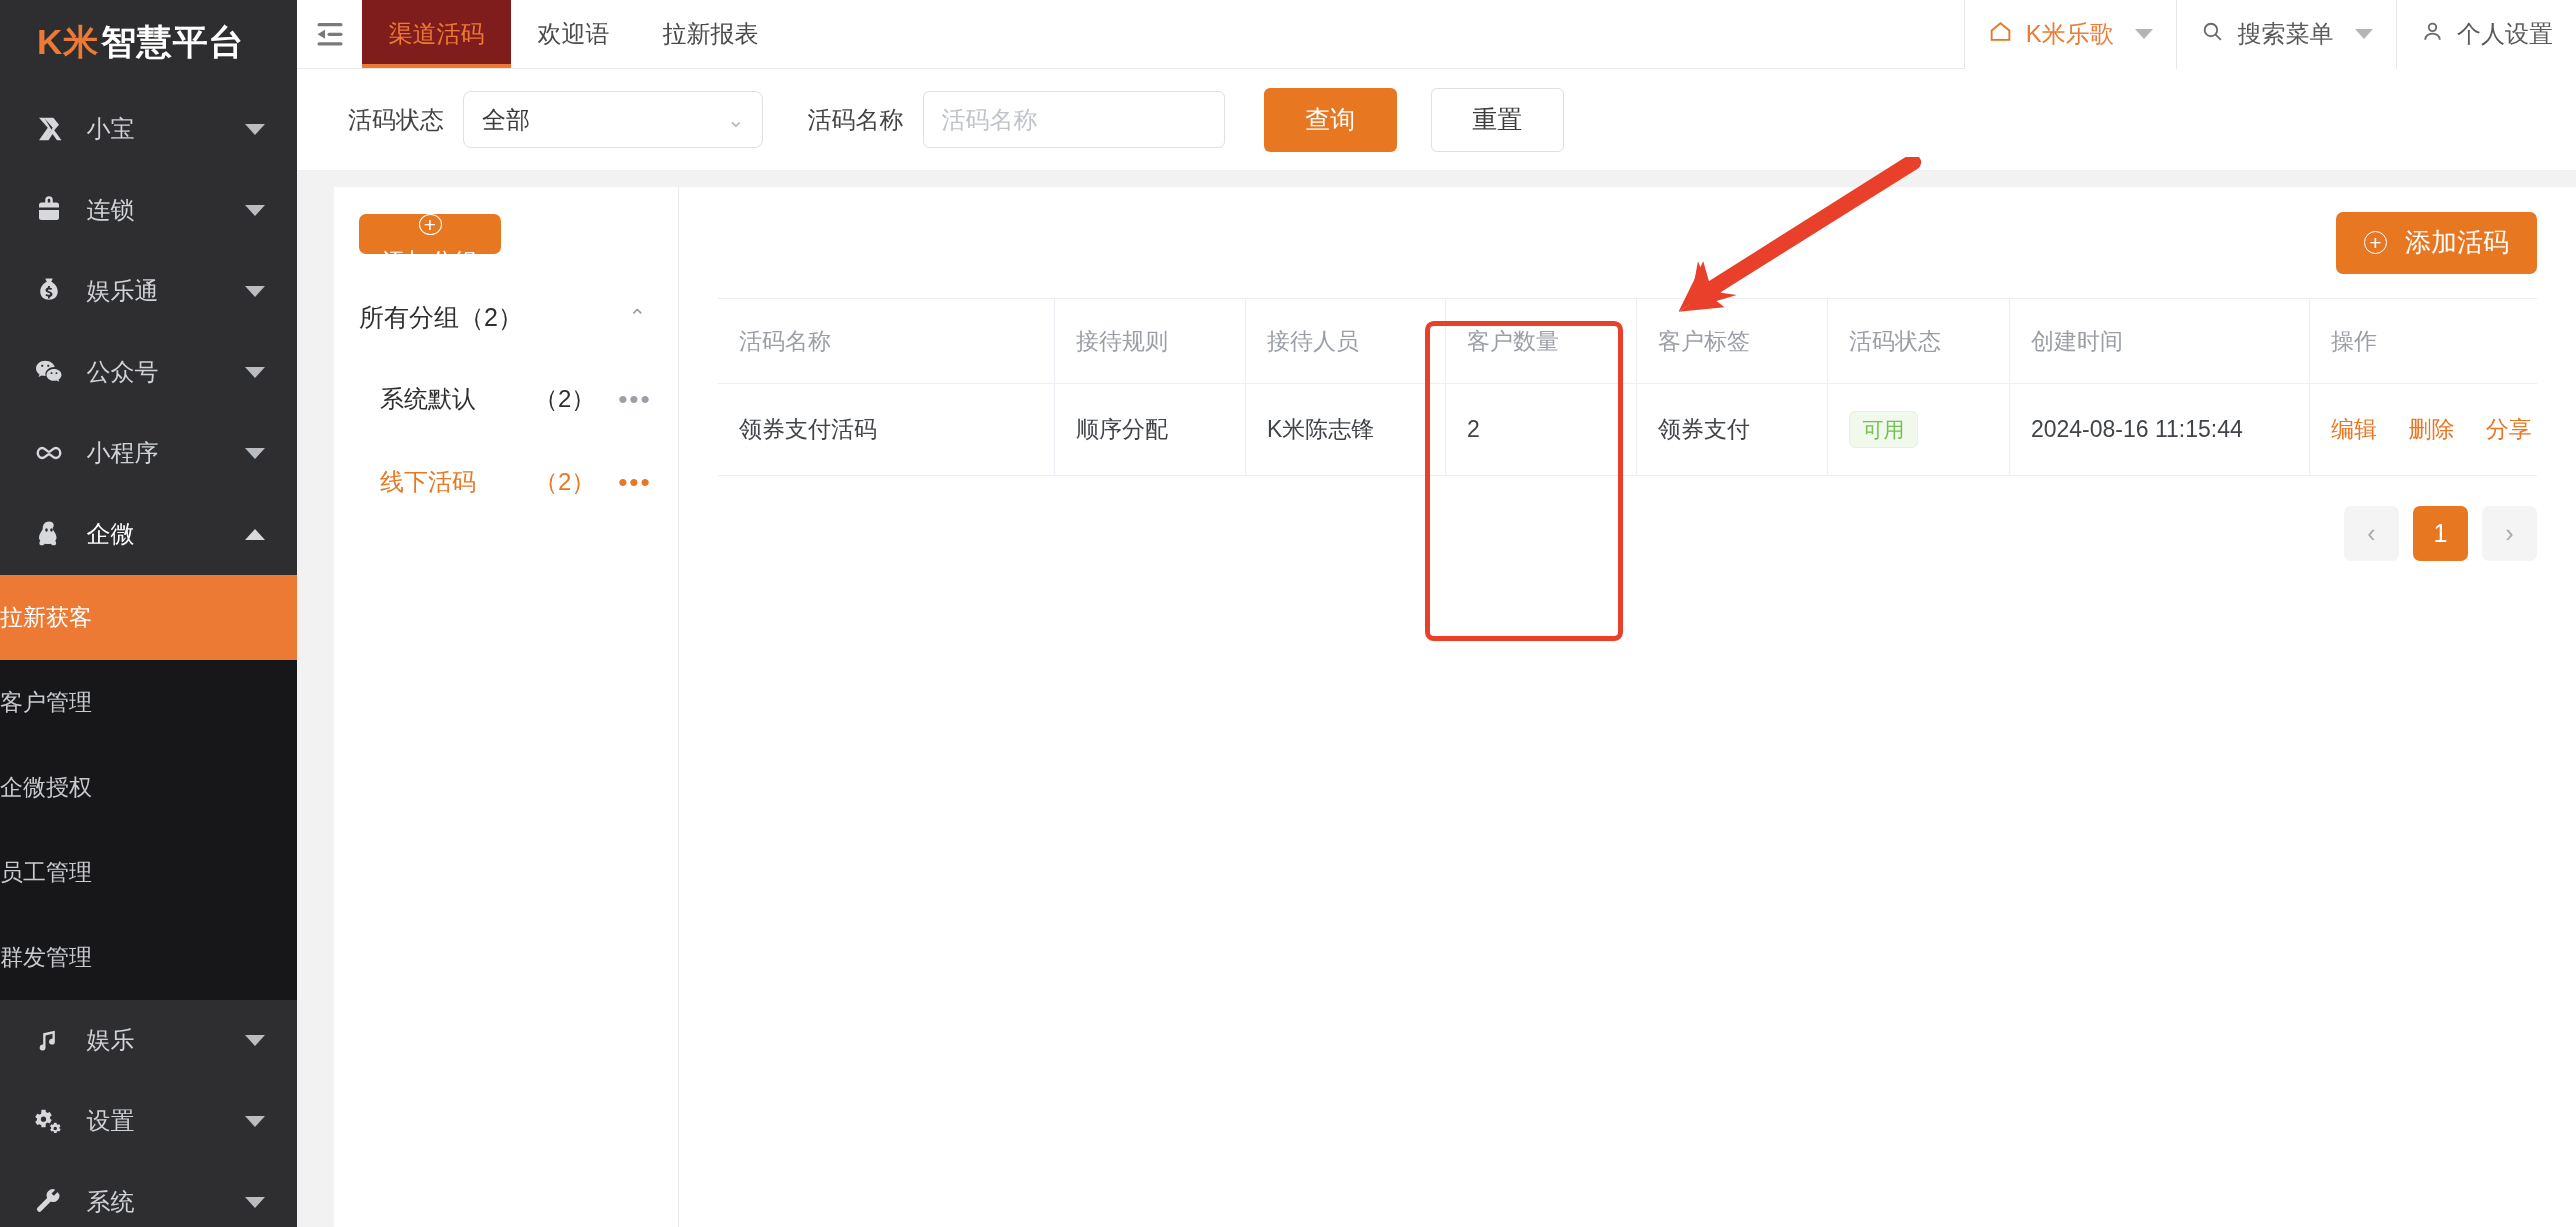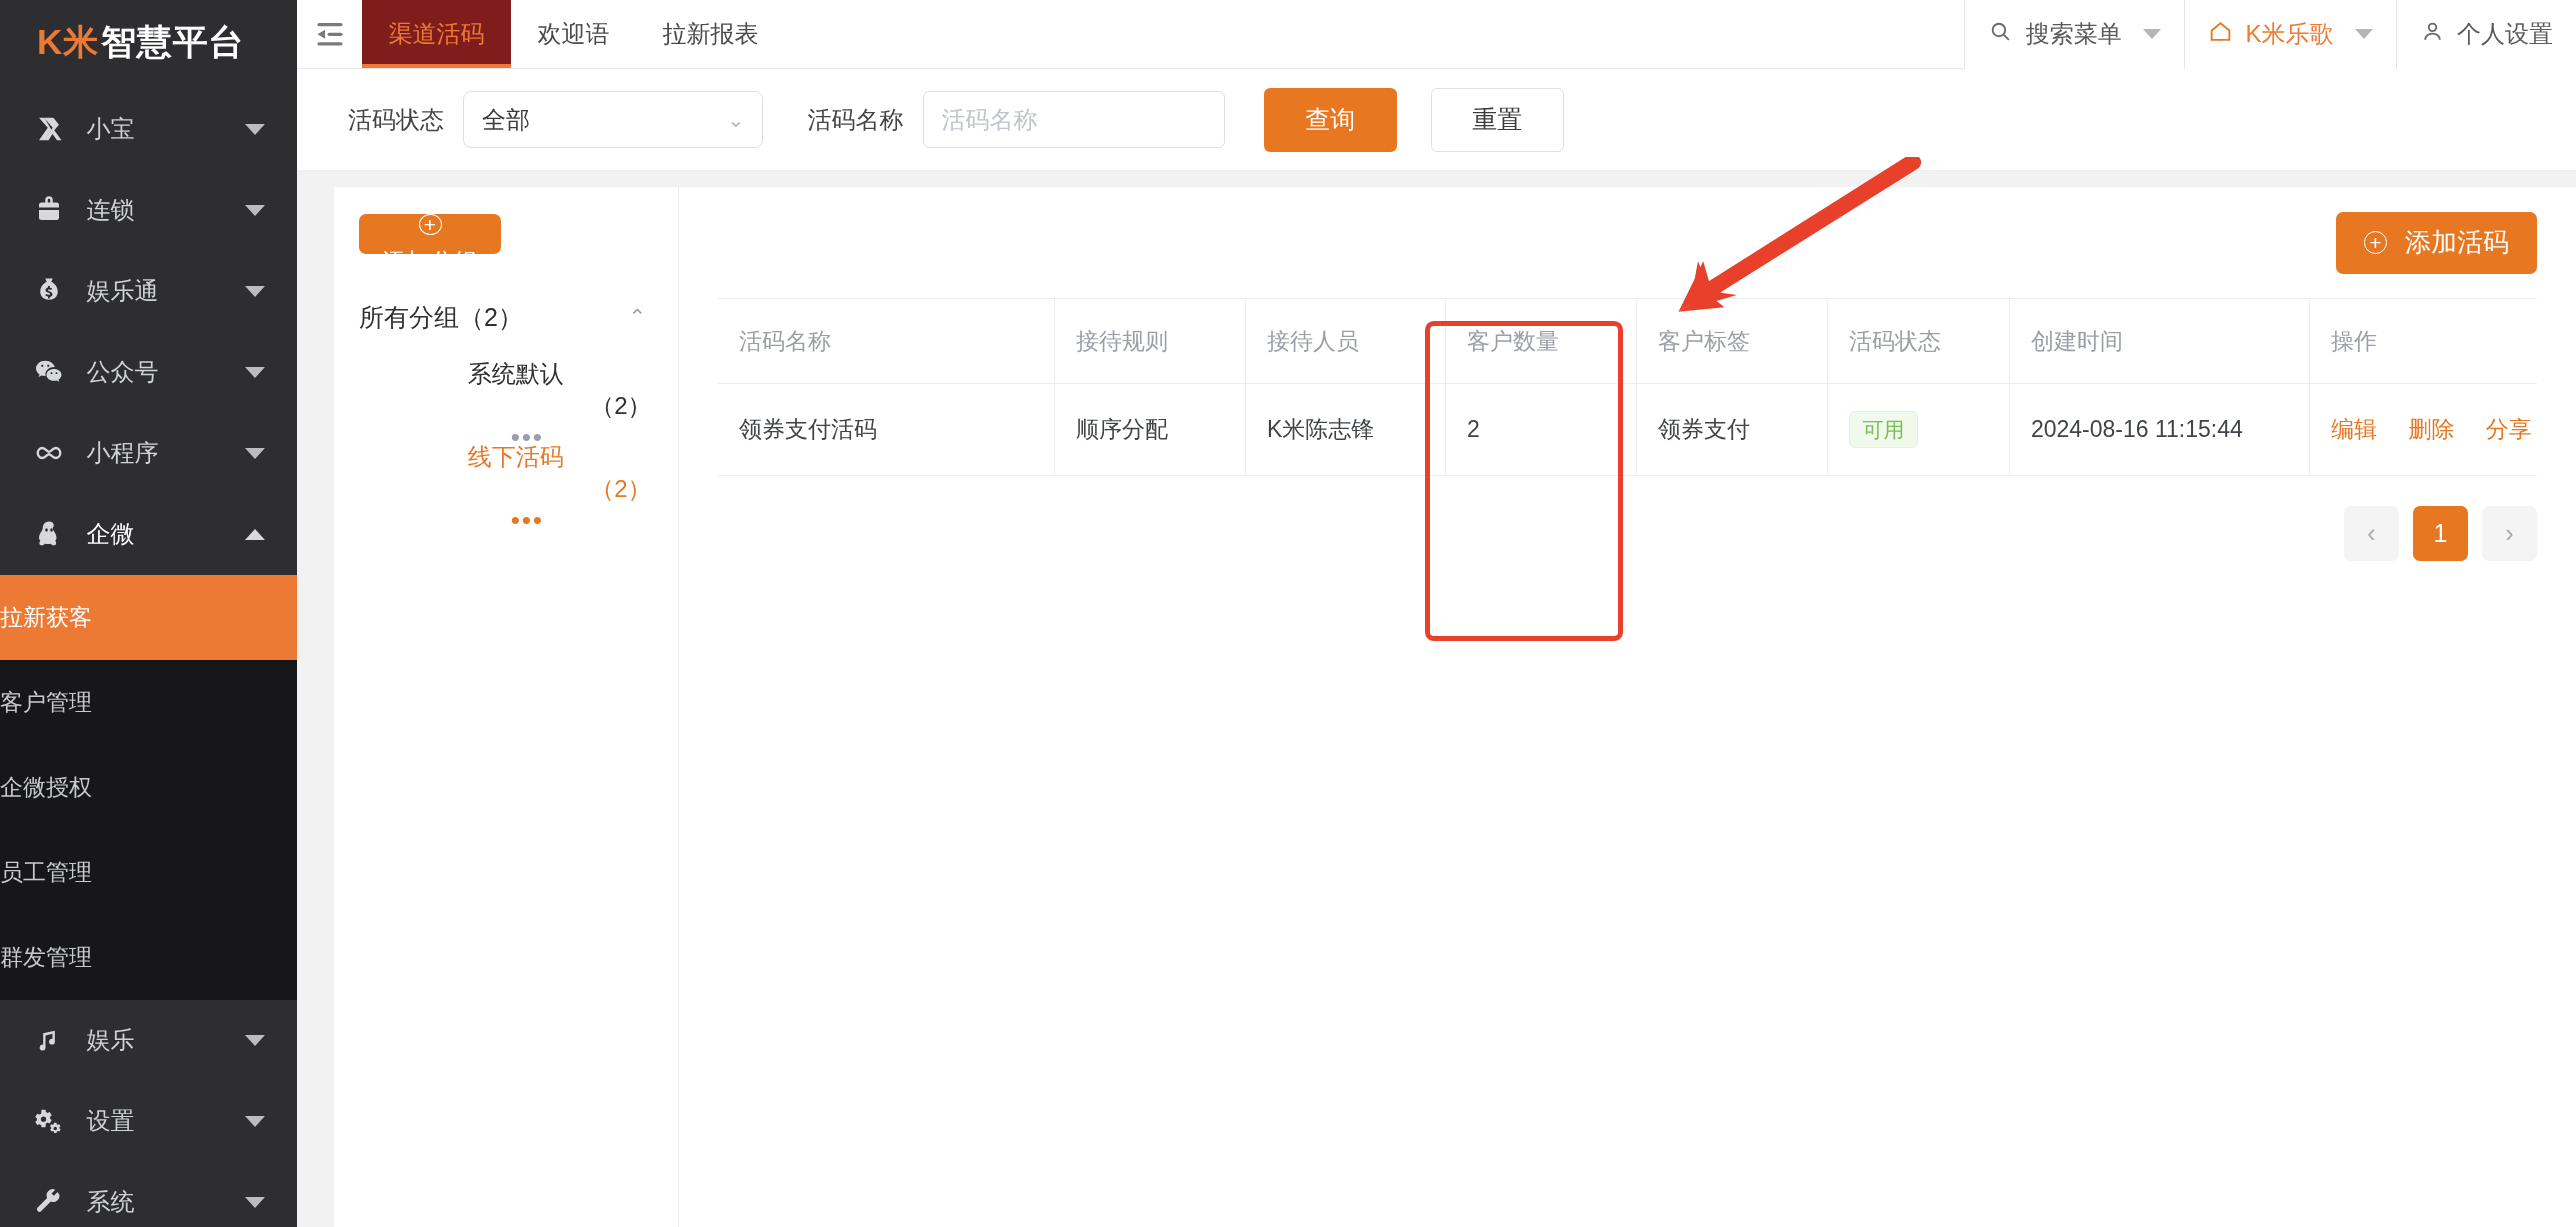--- a/index.html
+++ b/index.html
@@ -124,21 +124,21 @@
     font-size: 19.4px; line-height: 1; position: relative;
   }
   .circle-plus::before { content: "+"; font-size: 21px; line-height: 19.4px; }
   .group-head {
     display: flex; align-items: center; height: 81px; padding: 0 32px 0 25px;
     font-size: 25px; color: #2f2f2f; margin-top: 23px; cursor: pointer;
   }
   .group-head .chev-up { margin-left: auto; color: #9aa0a8; font-size: 21px; }
   .group-item {
     display: flex; align-items: center; height: 83px; padding: 0 26.5px 0 46px;
-    font-size: 24px; color: #2f2f2f; cursor: pointer; flex-direction: column;
+    font-size: 24px; color: #2f2f2f; cursor: pointer;
   }
   .group-item.sel { color: #e87722; }
   .group-item .cnt { margin-left: auto; font-size: 24px; }
   .group-item .dots { margin-left: 23px; letter-spacing: 1.8px; font-size: 26.5px; color: #9aa0a8; }
   .group-item.sel .dots { color: #e87722; }
 
   
   .tablearea { flex: 1; padding: 0 39px 0 39px; position: relative; }
   .tbl-top { height: 111px; display: flex; align-items: center; justify-content: flex-end; }
   .add-code-btn {
@@ -324,37 +324,37 @@
         </div>
         <div class="tab">
           <span>欢迎语</span>
         </div>
         <div class="tab">
           <span>拉新报表</span>
         </div>
       </div>
 
       <div class="top-right">
+        <div class="top-btn home">
+          <span>
+            <svg width="25" height="25" viewBox="0 0 24 24" fill="none" stroke="#e87722" stroke-width="1.8">
+                <path d="M3.5 11L12 4l8.5 7v9h-17v-9z"></path>
+              </svg>
+          </span>
+          <span>K米乐歌</span>
+          <span class="mini-caret"></span>
+        </div>
         <div class="top-btn">
           <span>
             <svg width="25" height="25" viewBox="0 0 24 24" fill="none" stroke="#6b6b6b" stroke-width="1.8">
                 <circle cx="10.5" cy="10.5" r="6"></circle>
                 <path d="M15 15l5 5"></path>
               </svg>
           </span>
           <span>搜索菜单</span>
-          <span class="mini-caret"></span>
-        </div>
-        <div class="top-btn home">
-          <span>
-            <svg width="25" height="25" viewBox="0 0 24 24" fill="none" stroke="#e87722" stroke-width="1.8">
-                <path d="M3.5 11L12 4l8.5 7v9h-17v-9z"></path>
-              </svg>
-          </span>
-          <span>K米乐歌</span>
           <span class="mini-caret"></span>
         </div>
         <div class="top-btn">
           <span>
             <svg width="25" height="25" viewBox="0 0 24 24" fill="none" stroke="#6b6b6b" stroke-width="1.8">
                 <circle cx="12" cy="8" r="3.6"></circle>
                 <path d="M5 20c0-3.6 3.1-6 7-6s7 2.4 7 6"></path>
               </svg>
           </span>
           <span>个人设置</span>

